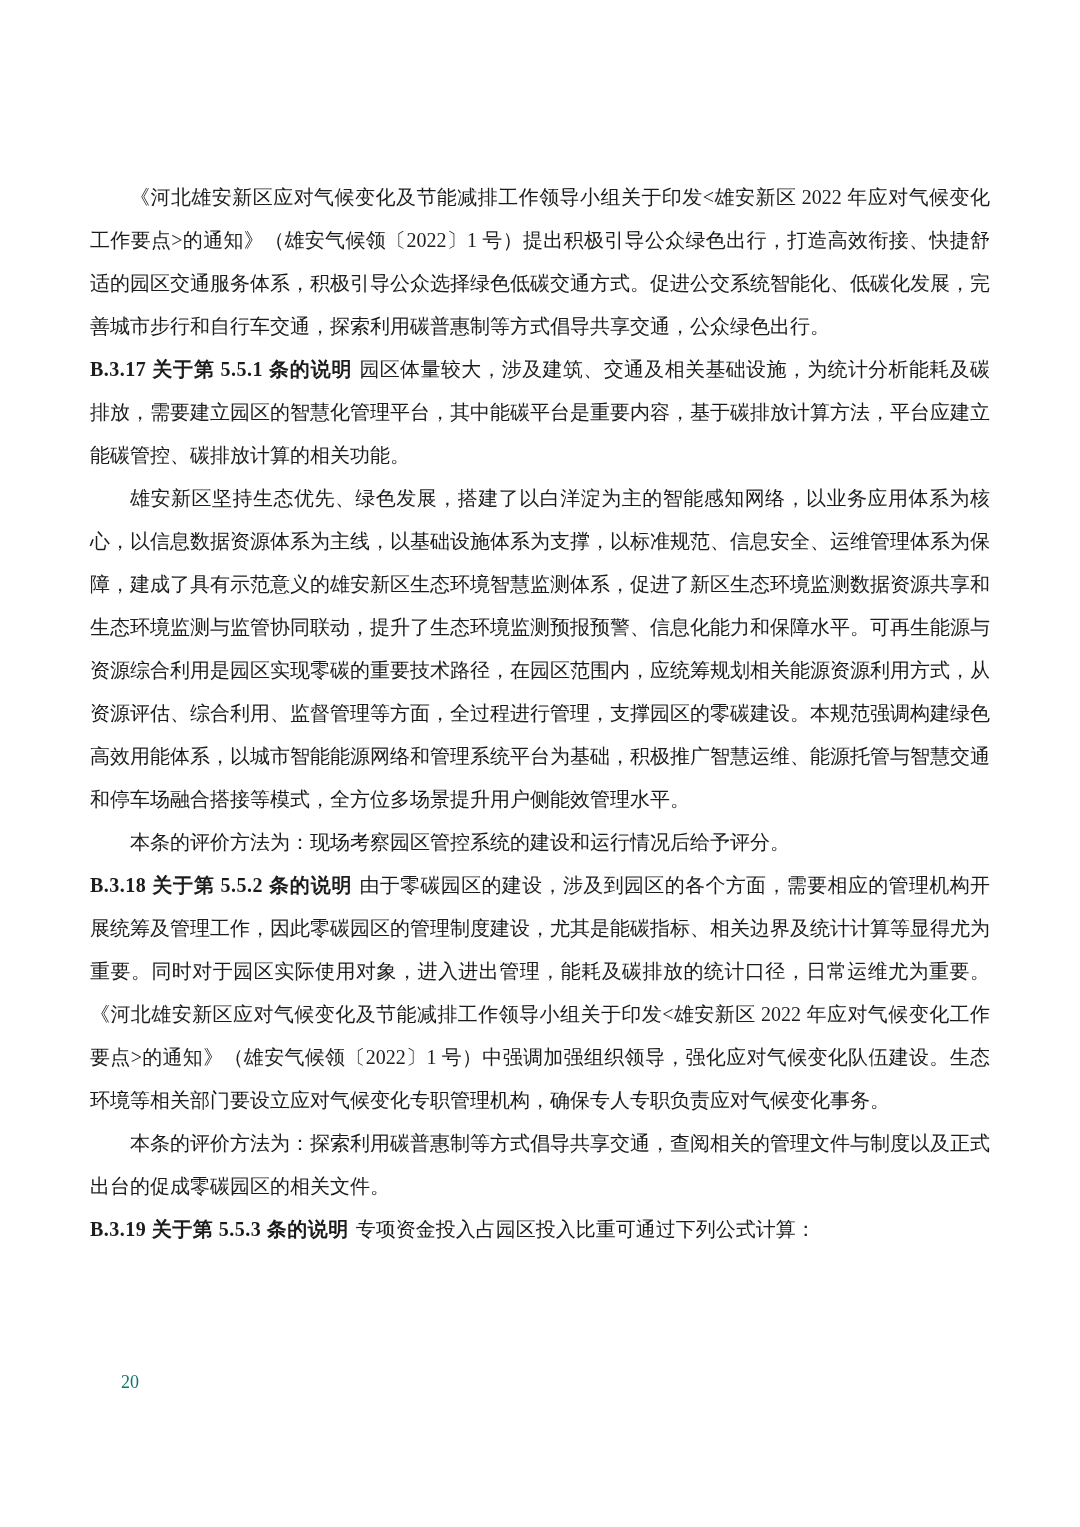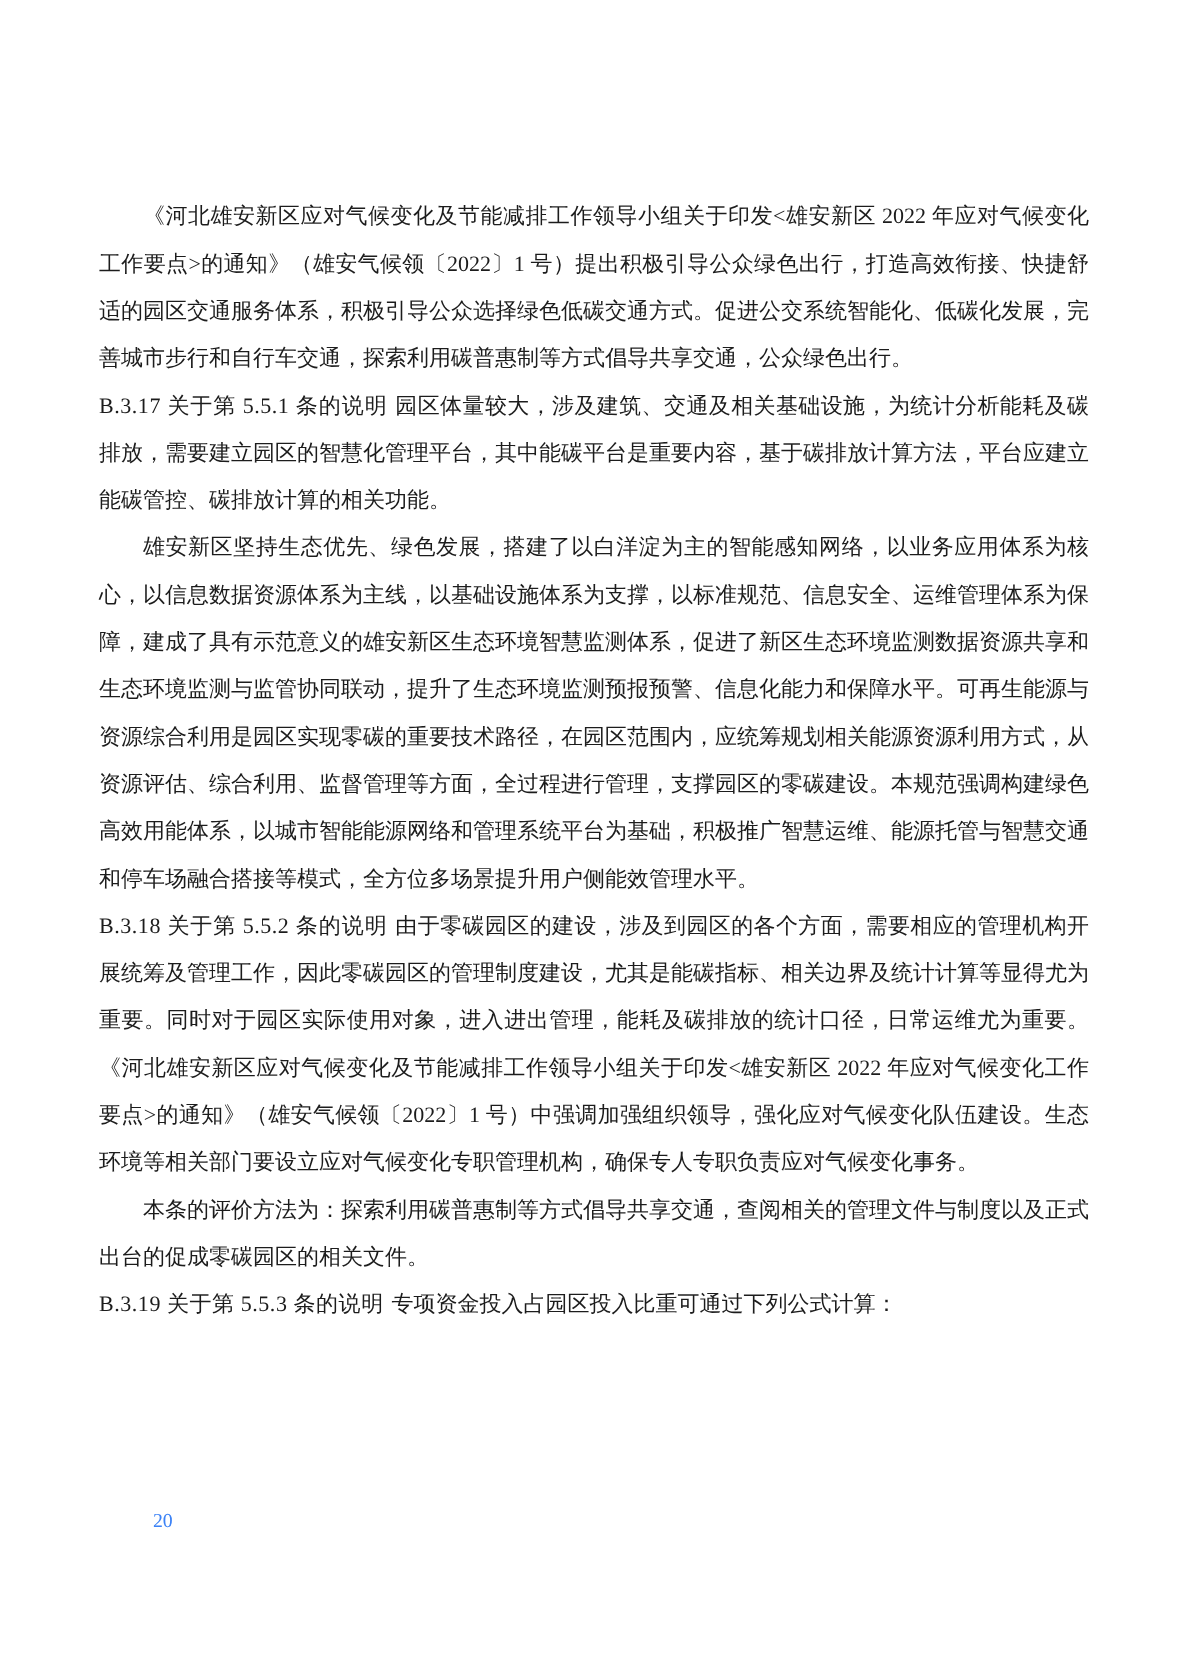--- a/index.html
+++ b/index.html
@@ -28,45 +28,46 @@
     text-align: justify;
   }
   p.para {
     margin: 0;
     padding: 0;
   }
   p.para.indent {
     text-indent: 2em;
   }
   p.para b.clause {
-    font-weight: normal;
+    font-weight: bold;
     margin-right: 0.35em;
     letter-spacing: 0.5px;
   }
   #page-number {
     position: absolute;
-    left: 139px;
+    left: 121px;
     top: 1372px;
     font-size: 18px;
-    color: #3b82f6;
+    color: #0f766e;
   }
 </style>
 </head>
 <body>
 
 <div id="page">
   <div id="content">
 
     <p class="para indent"><span>《河北雄安新区应对气候变化及节能减排工作领导小组关于印发&lt;雄安新区 2022 年应对气候变化工作要点&gt;的通知》（雄安气候领〔2022〕1 号）提出积极引导公众绿色出行，打造高效衔接、快捷舒适的园区交通服务体系，积极引导公众选择绿色低碳交通方式。促进公交系统智能化、低碳化发展，完善城市步行和自行车交通，探索利用碳普惠制等方式倡导共享交通，公众绿色出行。</span></p>
 
 
     <p class="para"><b class="clause">B.3.17 关于第 5.5.1 条的说明</b><span>园区体量较大，涉及建筑、交通及相关基础设施，为统计分析能耗及碳排放，需要建立园区的智慧化管理平台，其中能碳平台是重要内容，基于碳排放计算方法，平台应建立能碳管控、碳排放计算的相关功能。</span></p>
 
     <p class="para indent"><span>雄安新区坚持生态优先、绿色发展，搭建了以白洋淀为主的智能感知网络，以业务应用体系为核心，以信息数据资源体系为主线，以基础设施体系为支撑，以标准规范、信息安全、运维管理体系为保障，建成了具有示范意义的雄安新区生态环境智慧监测体系，促进了新区生态环境监测数据资源共享和生态环境监测与监管协同联动，提升了生态环境监测预报预警、信息化能力和保障水平。可再生能源与资源综合利用是园区实现零碳的重要技术路径，在园区范围内，应统筹规划相关能源资源利用方式，从资源评估、综合利用、监督管理等方面，全过程进行管理，支撑园区的零碳建设。本规范强调构建绿色高效用能体系，以城市智能能源网络和管理系统平台为基础，积极推广智慧运维、能源托管与智慧交通和停车场融合搭接等模式，全方位多场景提升用户侧能效管理水平。</span></p>
 
+    <p class="para indent"><span>本条的评价方法为：现场考察园区管控系统的建设和运行情况后给予评分。</span></p>
 
     <p class="para"><b class="clause">B.3.18 关于第 5.5.2 条的说明</b><span>由于零碳园区的建设，涉及到园区的各个方面，需要相应的管理机构开展统筹及管理工作，因此零碳园区的管理制度建设，尤其是能碳指标、相关边界及统计计算等显得尤为重要。同时对于园区实际使用对象，进入进出管理，能耗及碳排放的统计口径，日常运维尤为重要。《河北雄安新区应对气候变化及节能减排工作领导小组关于印发&lt;雄安新区 2022 年应对气候变化工作要点&gt;的通知》（雄安气候领〔2022〕1 号）中强调加强组织领导，强化应对气候变化队伍建设。生态环境等相关部门要设立应对气候变化专职管理机构，确保专人专职负责应对气候变化事务。</span></p>
 
     <p class="para indent"><span>本条的评价方法为：探索利用碳普惠制等方式倡导共享交通，查阅相关的管理文件与制度以及正式出台的促成零碳园区的相关文件。</span></p>
 
     <p class="para"><b class="clause">B.3.19 关于第 5.5.3 条的说明</b><span>专项资金投入占园区投入比重可通过下列公式计算：</span></p>
 
   </div>
 
   <div id="page-number">20</div>

